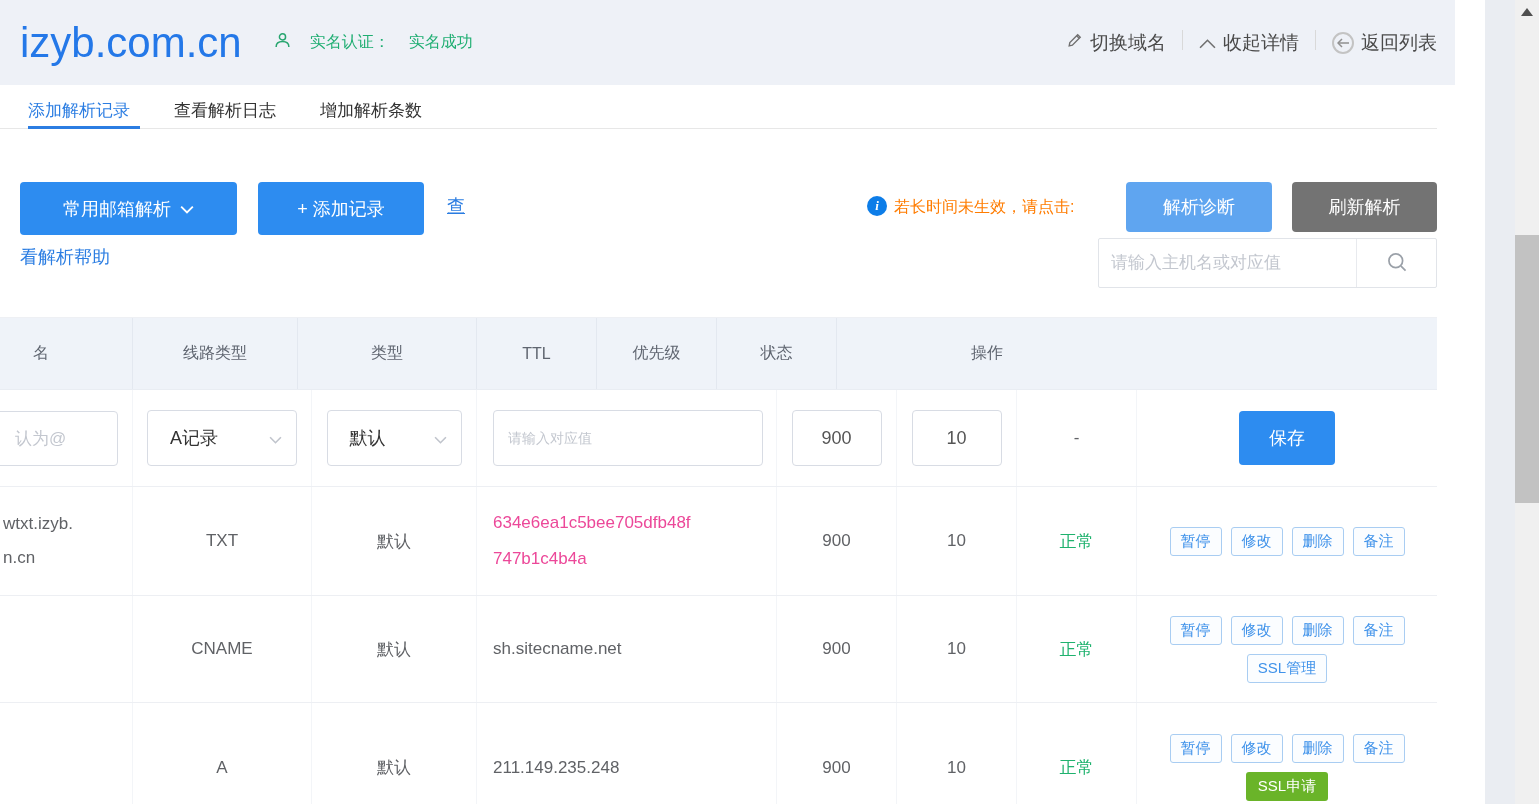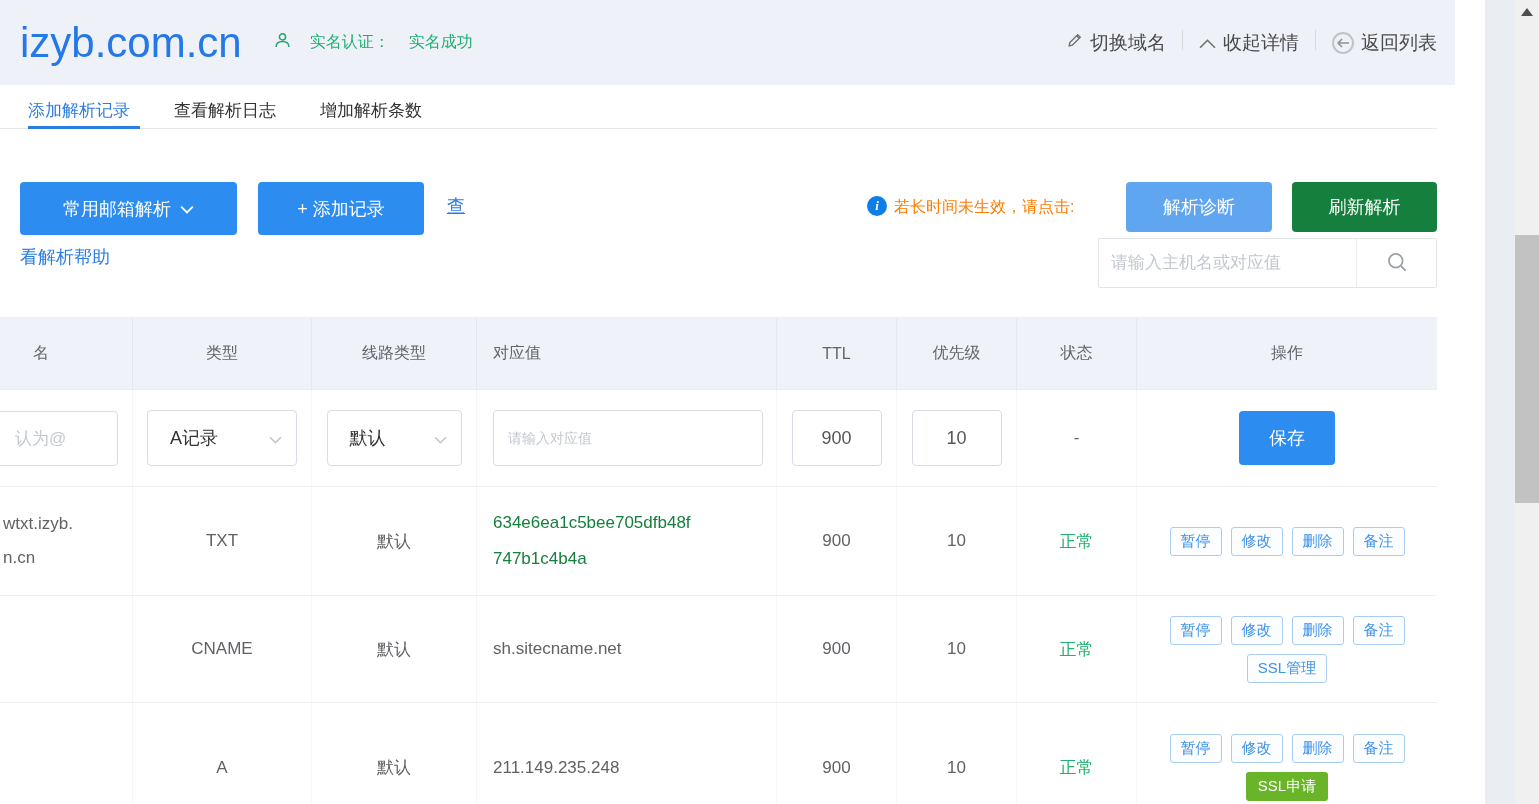--- a/index.html
+++ b/index.html
@@ -33,21 +33,21 @@
               font-family:inherit; }
   .btn-mail { left:20px; top:182px; width:217px; height:53px; }
   .btn-add  { left:258px; top:182px; width:166px; height:53px; }
   .help-a { position:absolute; left:447px; top:194px; font-size:18px; color:#2b7de2; text-decoration:underline; cursor:pointer; }
   .help-b { position:absolute; left:20px;  top:245px; font-size:18px; color:#2b7de2; cursor:pointer; }
   .info-ico { position:absolute; left:867px; top:196px; width:20px; height:20px; background:#0d7de8; color:#fff;
               border-radius:50%; font-size:13px; font-style:italic; font-weight:bold;
               display:flex; align-items:center; justify-content:center; font-family:"Liberation Serif",serif; }
   .notice { position:absolute; left:894px; top:197px; font-size:16px; color:#ff7c00; }
   .btn-diag { left:1126px; top:182px; width:146px; height:50px; background:#5fa5f0; }
-  .btn-refresh { left:1292px; top:182px; width:145px; height:50px; background:#15803d; }
+  .btn-refresh { left:1292px; top:182px; width:145px; height:50px; background:#737373; }
   .search { position:absolute; left:1098px; top:238px; width:339px; height:50px;
             border:1px solid #e1e4e9; border-radius:2px; background:#fff; display:flex; }
   .search input { flex:1; border:none; outline:none; padding:0 12px; font-size:17px; color:#be185d;
                   font-family:inherit; background:transparent; min-width:0; }
   .search input::placeholder { color:#c3c7cf; }
   .search-btn { width:80px; border:none; border-left:1px solid #e8eaee; background:transparent;
                 display:flex; align-items:center; justify-content:center; cursor:pointer; }
 
   
   .table { position:absolute; left:0; top:317px; width:1437px; border-top:1px solid #eef0f4; }
@@ -79,21 +79,21 @@
   .host-input { position:absolute; left:-28px; top:21px; width:146px; height:55px; border:1px solid #d8dce4;
                 border-radius:4px; padding-left:42px; font-size:17px; color:#333; outline:none; font-family:inherit; }
   .host-input::placeholder, .val-input::placeholder { color:#c3c7cf; }
   .val-input { width:270px; height:56px; border:1px solid #d8dce4; border-radius:4px; padding:0 14px;
                font-size:14px; outline:none; font-family:inherit; color:#333; }
   .num-input { width:90px; height:56px; border:1px solid #d8dce4; border-radius:4px; text-align:center;
                font-size:18px; color:#555; outline:none; font-family:inherit; }
   .btn-save { position:static; width:96px; height:54px; font-size:18px; }
 
   .hostlines { padding-left:3px; line-height:34px; font-size:17px; color:#606266; }
-  .valuelines { line-height:36px; font-size:17px; color:#15803d; }
+  .valuelines { line-height:36px; font-size:17px; color:#ec4899; }
   .status-ok { color:#1fb26e; }
   .act-line { display:flex; gap:9px; }
   .act-btn { padding:4px 10px; font-size:15px; color:#3f92ea; background:#fbfdff;
              border:1px solid #a9cdf2; border-radius:3px; cursor:pointer; font-family:inherit; white-space:nowrap; }
   .ssl-green { padding:5px 12px; font-size:15px; color:#fff; background:#6ab429; border:none;
                border-radius:3px; cursor:pointer; font-family:inherit; }
 
   
   .gutter { position:absolute; left:1485px; top:0; width:30px; height:804px; background:#eaedf2; }
   .sb-track { position:absolute; left:1515px; top:0; width:24px; height:804px; background:#f0f0f0; }
@@ -185,23 +185,22 @@
       </span>
     </button>
   </div>
 
   <div class="table">
 
     <div class="trow thead">
       <div class="cell c-host">
           <span>名</span>
         </div>
+      <div class="cell c-line">线路类型</div>
       <div class="cell c-type">类型</div>
-      <div class="cell c-line">线路类型</div>
-      <div class="cell c-value">对应值</div>
       <div class="cell c-ttl">TTL</div>
       <div class="cell c-pri">优先级</div>
       <div class="cell c-status">状态</div>
       <div class="cell c-action">操作</div>
     </div>
 
     <div class="trow r-form">
       <div class="cell c-host">
         <input class="host-input" placeholder="认为@" style="">
       </div>

